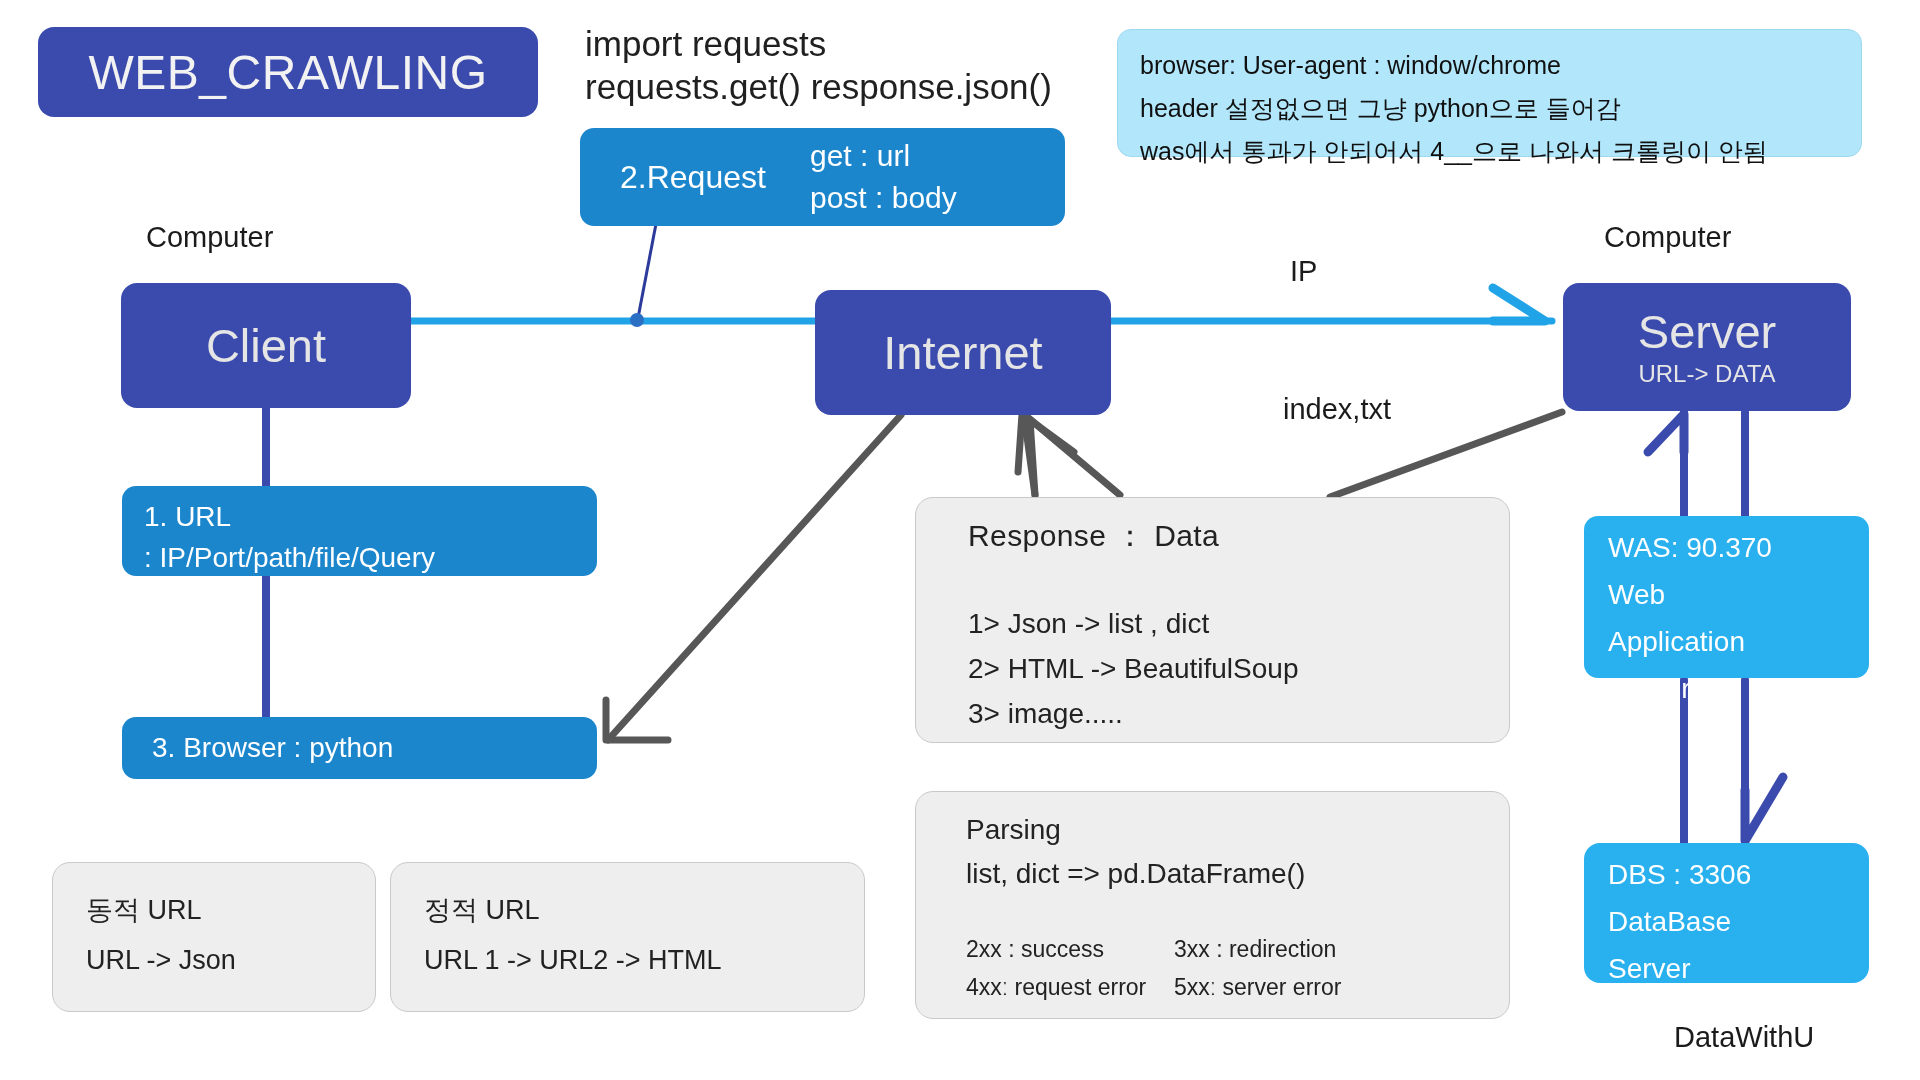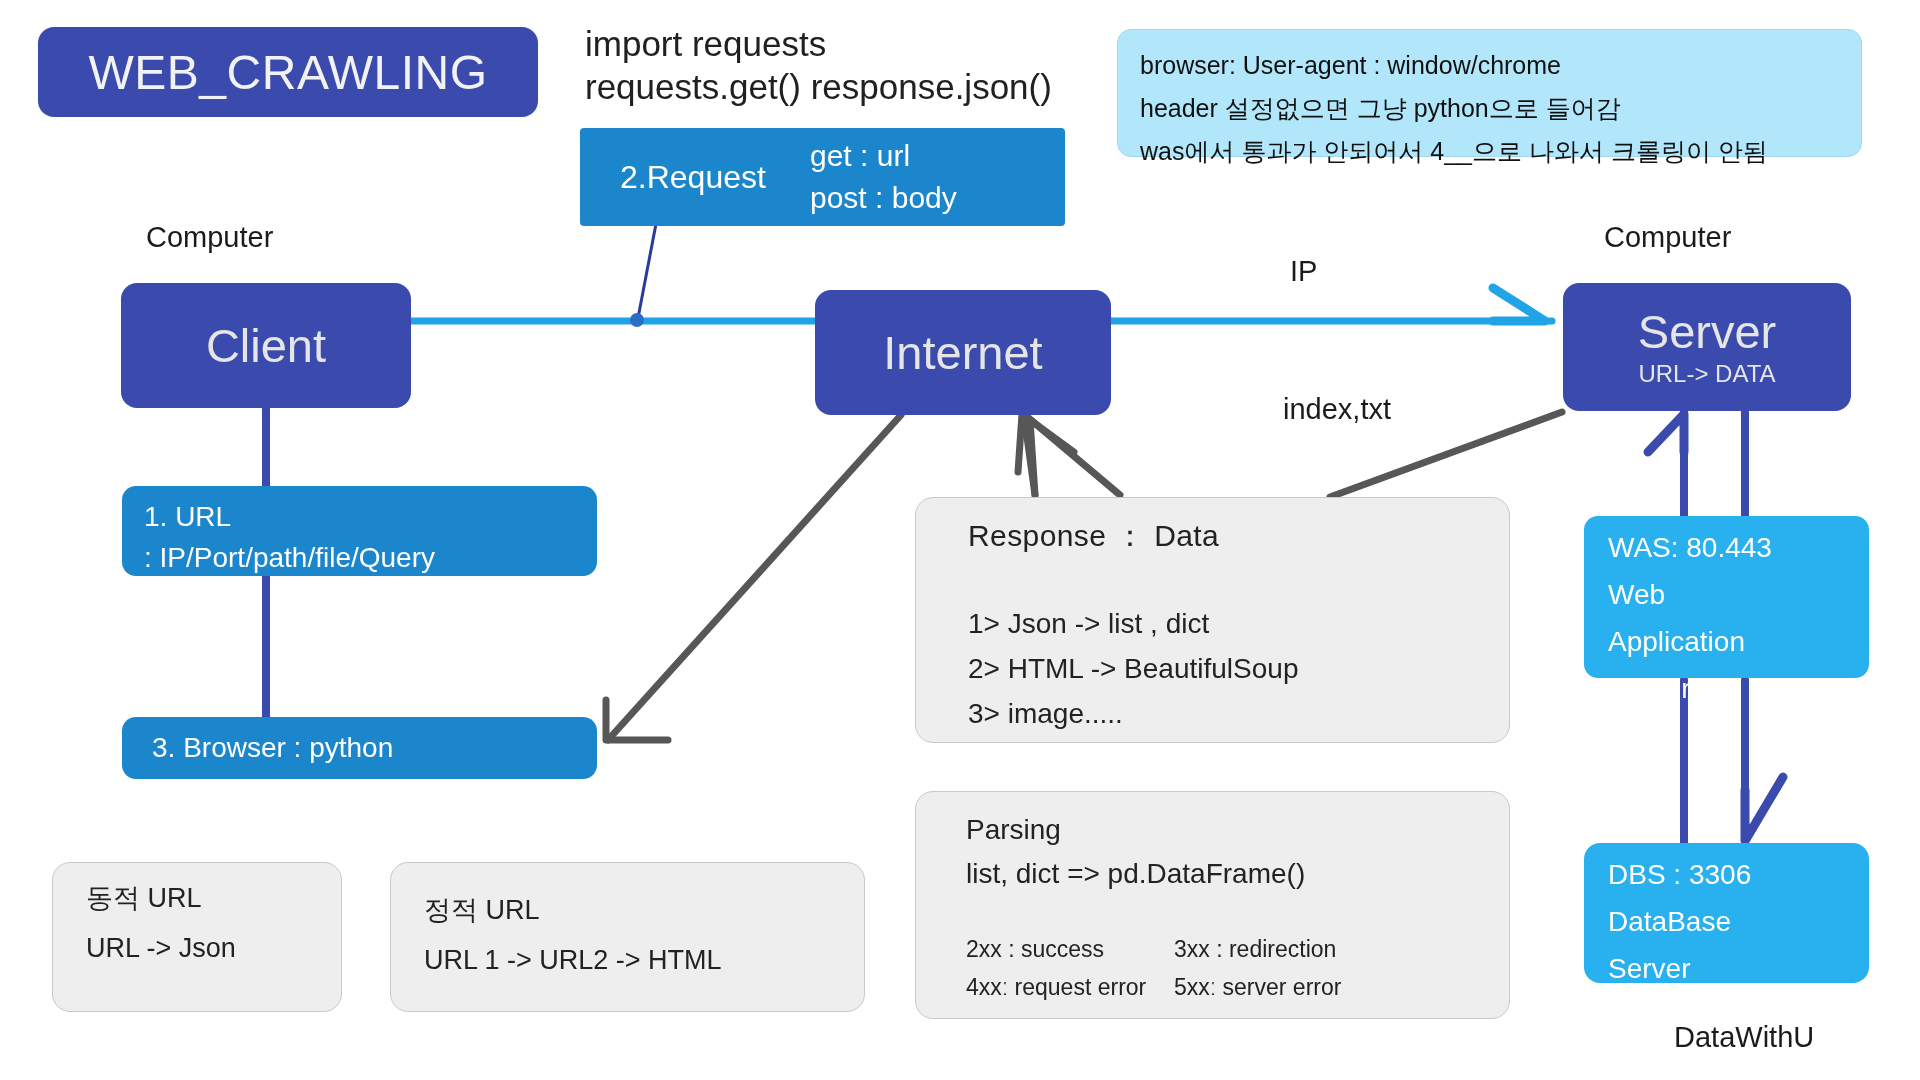--- a/index.html
+++ b/index.html
@@ -22,21 +22,21 @@
 
   
   .code-lines{
     left:585px;top:22px;width:500px;
     font-size:35px;line-height:43px;color:#202020;
   }
 
   
   .request-box{
     left:580px;top:128px;width:485px;height:98px;
-    background:#1c86cd;border-radius:4px;color:#ffffff;
+    background:#1c86cd;border-radius:14px;color:#ffffff;
     display:flex;align-items:center;
   }
   .request-box .lbl{font-size:32px;margin-left:40px;width:190px;}
   .request-box .kv{font-size:30px;line-height:42px;}
 
   
   .note-box{
     left:1117px;top:29px;width:745px;height:128px;
     background:#b2e7fb;border-radius:14px;border:1px solid #9fd9ef;
     padding:14px 22px 0 22px;
@@ -77,21 +77,21 @@
   .gray{background:#eeeeee;border:1px solid #c9c9c9;border-radius:18px;color:#222;}
   .resp-box{left:915px;top:497px;width:595px;height:246px;padding:18px 8px 0 52px;}
   .resp-box .h{font-size:30px;letter-spacing:.4px;}
   .resp-box .body{margin-top:44px;font-size:28px;line-height:45px;}
   .parse-box{left:915px;top:775px;width:595px;height:228px;padding:16px 0 0 50px;margin-top:16px;}
   .parse-box .h{font-size:28px;line-height:44px;}
   .parse-box .codes{margin-top:34px;font-size:23px;line-height:38px;}
   .parse-box .codes .row{display:flex;}
   .parse-box .codes .c1{width:208px;}
 
-  .dyn-box{left:52px;top:862px;width:290px;height:150px;padding:10px 0 0 33px;
+  .dyn-box{left:52px;top:862px;width:324px;height:150px;padding:22px 0 0 33px;
            font-size:27px;line-height:50px;}
   .sta-box{left:390px;top:862px;width:475px;height:150px;padding:22px 0 0 33px;
            font-size:27px;line-height:50px;}
 
   
   .footer{left:1674px;top:1021px;font-size:29px;color:#1b1b1b;}
 
   .lines{position:absolute;left:0;top:0;width:1920px;height:1080px;
          pointer-events:none;}
 </style>
@@ -175,21 +175,21 @@
   <div class="node lb url-box">
     <div>1. URL</div>
     <div>: IP/Port/path/file/Query</div>
   </div>
 
   <div class="node lb browser-box">
     <span>3. Browser : python</span>
   </div>
 
   <div class="node was-box">
-    <div>WAS: 80.443</div>
+    <div>WAS: 90.370</div>
     <div>Web</div>
     <div>Application</div>
     <div>Server</div>
   </div>
 
   <div class="node dbs-box">
     <div>DBS : 3306</div>
     <div>DataBase</div>
     <div>Server</div>
   </div>

